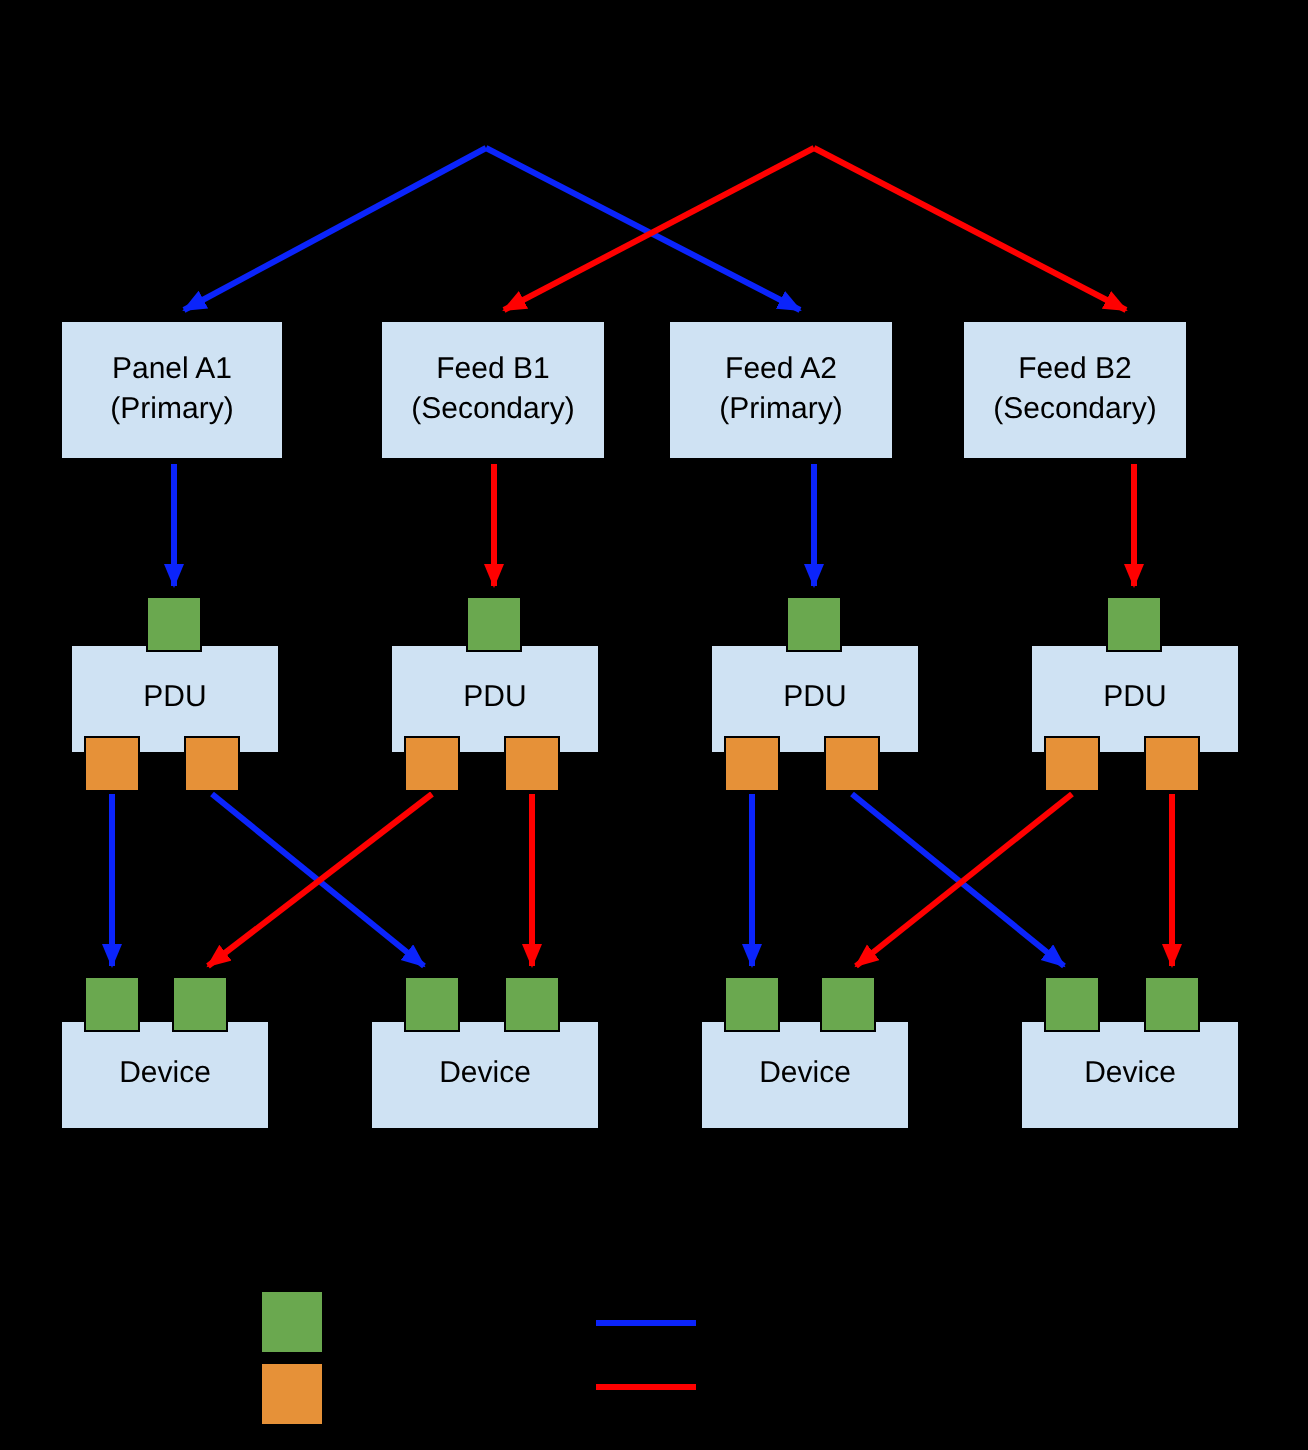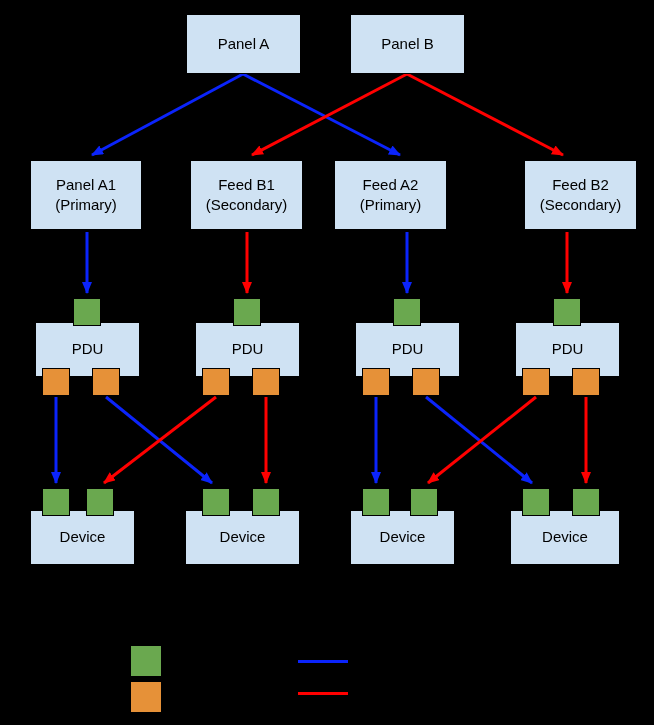--- a/index.html
+++ b/index.html
@@ -98,40 +98,34 @@
     <line class="wire-primary" x1="106" y1="397" x2="212" y2="483" marker-end="url(#arrow-blue)"></line>
     <line class="wire-secondary" x1="216" y1="397" x2="104" y2="483" marker-end="url(#arrow-red)"></line>
     <line class="wire-secondary" x1="266" y1="397" x2="266" y2="483" marker-end="url(#arrow-red)"></line>
 
     <line class="wire-primary" x1="376" y1="397" x2="376" y2="483" marker-end="url(#arrow-blue)"></line>
     <line class="wire-primary" x1="426" y1="397" x2="532" y2="483" marker-end="url(#arrow-blue)"></line>
     <line class="wire-secondary" x1="536" y1="397" x2="428" y2="483" marker-end="url(#arrow-red)"></line>
     <line class="wire-secondary" x1="586" y1="397" x2="586" y2="483" marker-end="url(#arrow-red)"></line>
   </svg>
 
-  <div class="node" style="left:186px; top:14px; width:115px; height:60px;">
-    <span>Panel A</span>
-  </div>
-  <div class="node" style="left:350px; top:14px; width:115px; height:60px;">
-    <span>Panel B</span>
-  </div>
 
   <div class="node" style="left:30px; top:160px; width:112px; height:70px;">
     <span>Panel A1</span>
     <span>(Primary)</span>
   </div>
   <div class="node" style="left:190px; top:160px; width:113px; height:70px;">
     <span>Feed B1</span>
     <span>(Secondary)</span>
   </div>
   <div class="node" style="left:334px; top:160px; width:113px; height:70px;">
     <span>Feed A2</span>
     <span>(Primary)</span>
   </div>
-  <div class="node" style="left:524px; top:160px; width:113px; height:70px;">
+  <div class="node" style="left:481px; top:160px; width:113px; height:70px;">
     <span>Feed B2</span>
     <span>(Secondary)</span>
   </div>
 
   <div class="node" style="left:35px; top:322px; width:105px; height:55px;">
     <span>PDU</span>
   </div>
   <div class="node" style="left:195px; top:322px; width:105px; height:55px;">
     <span>PDU</span>
   </div>

